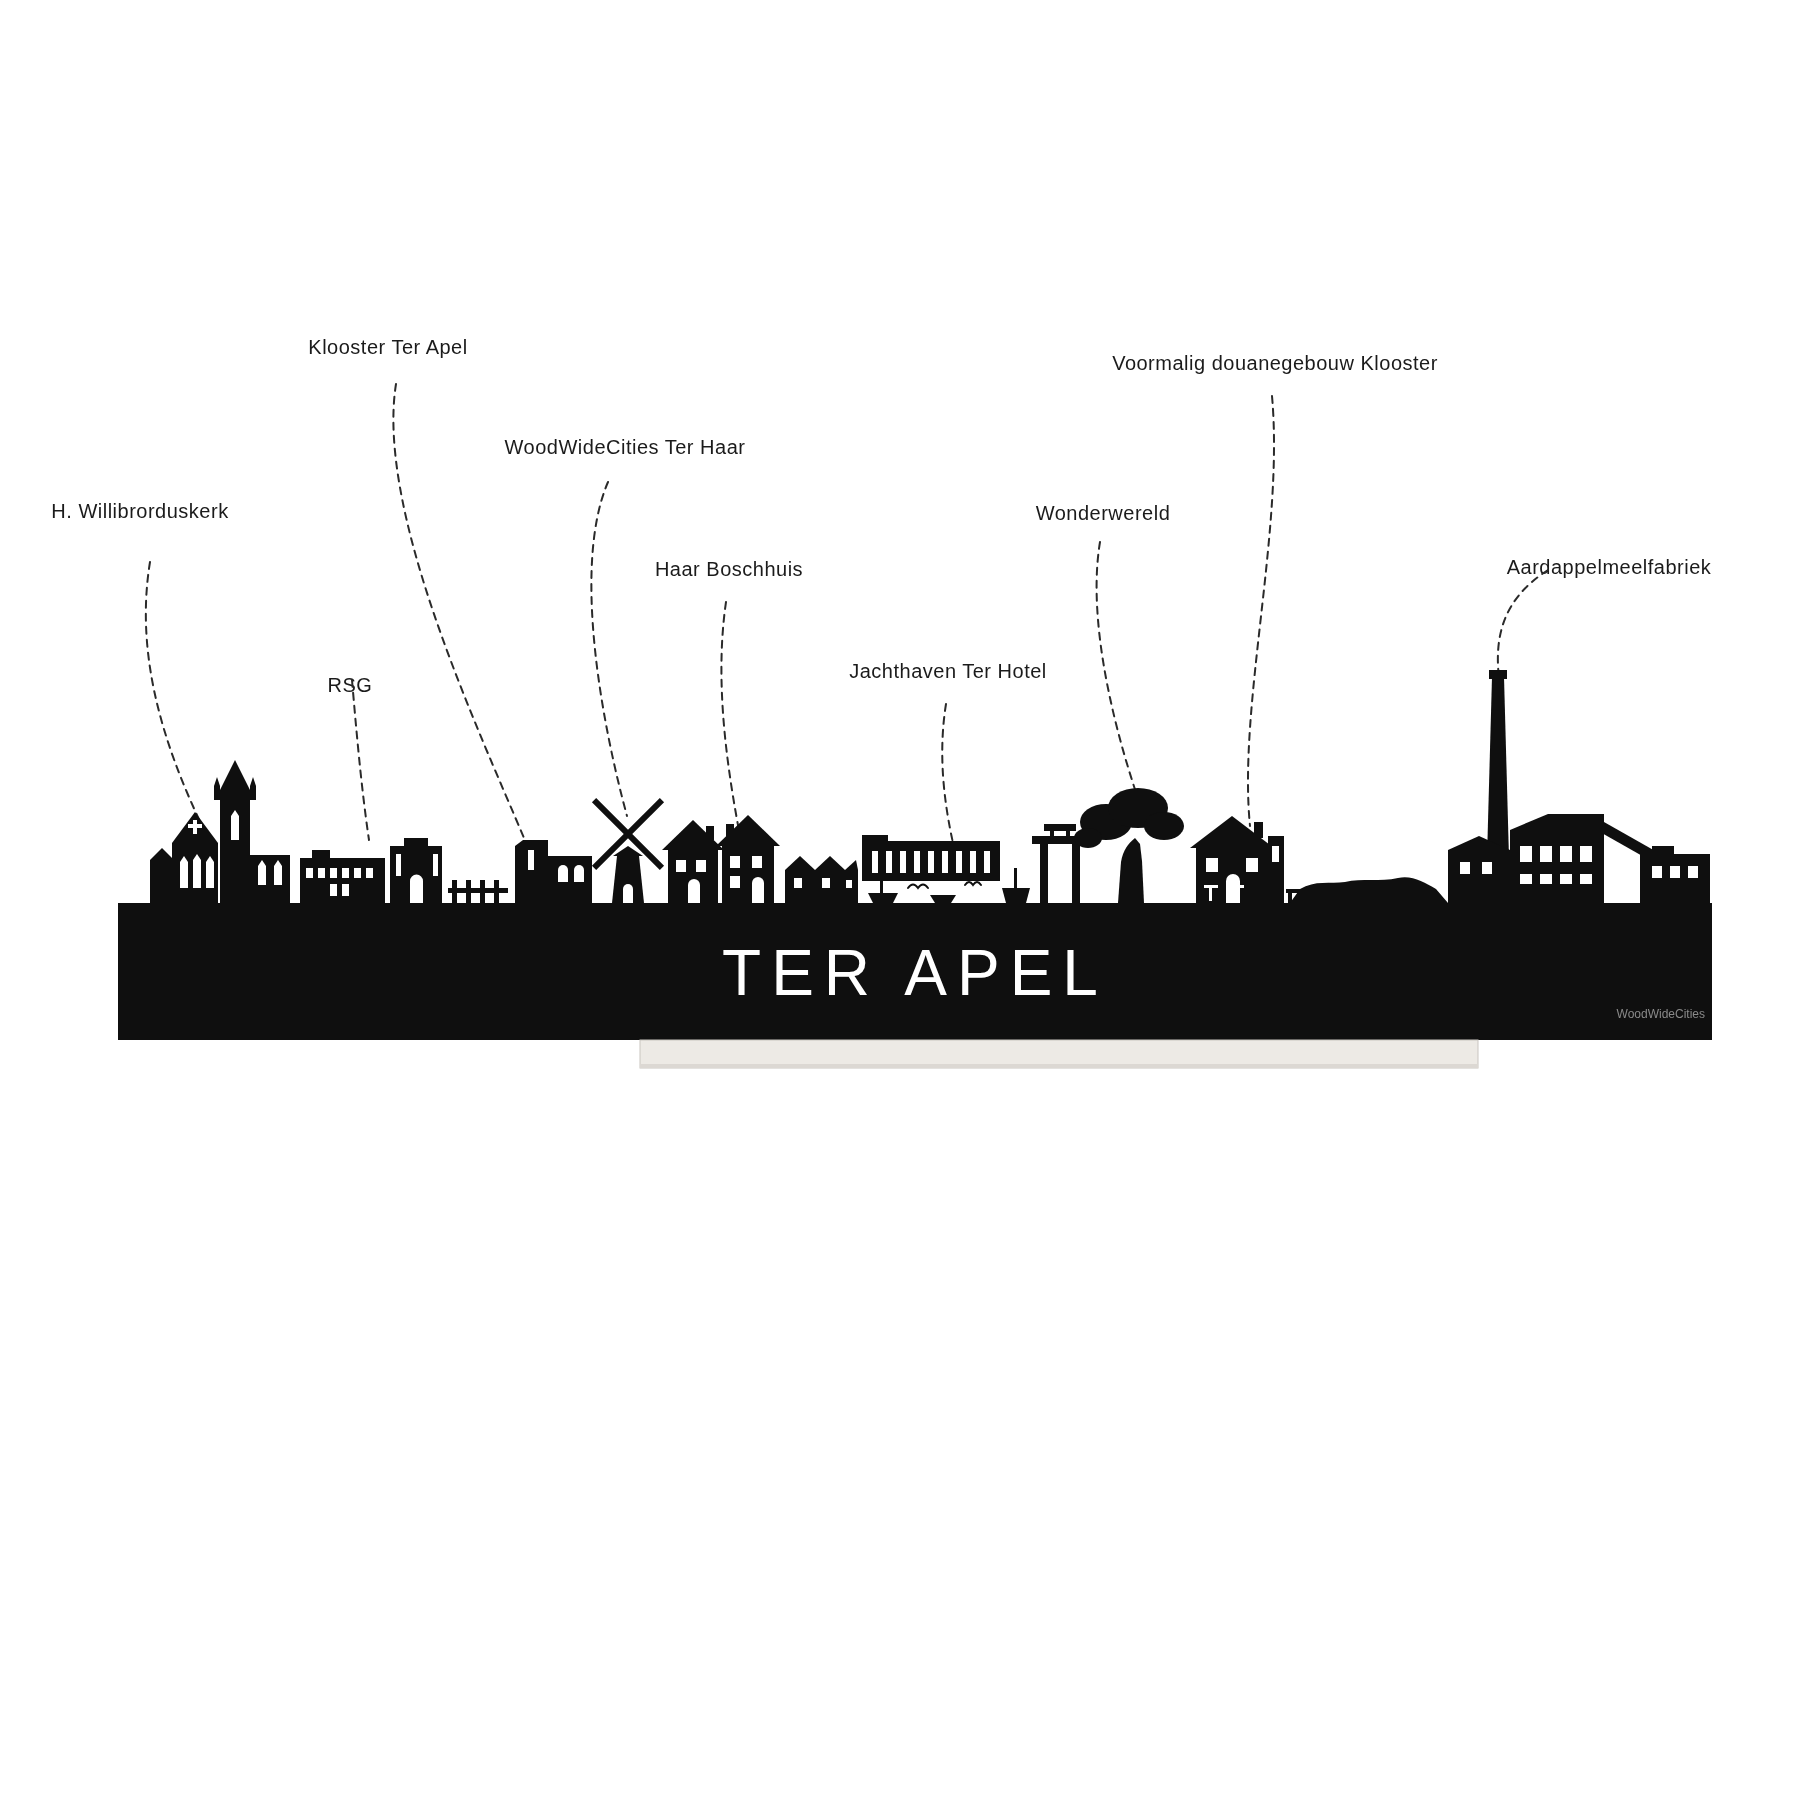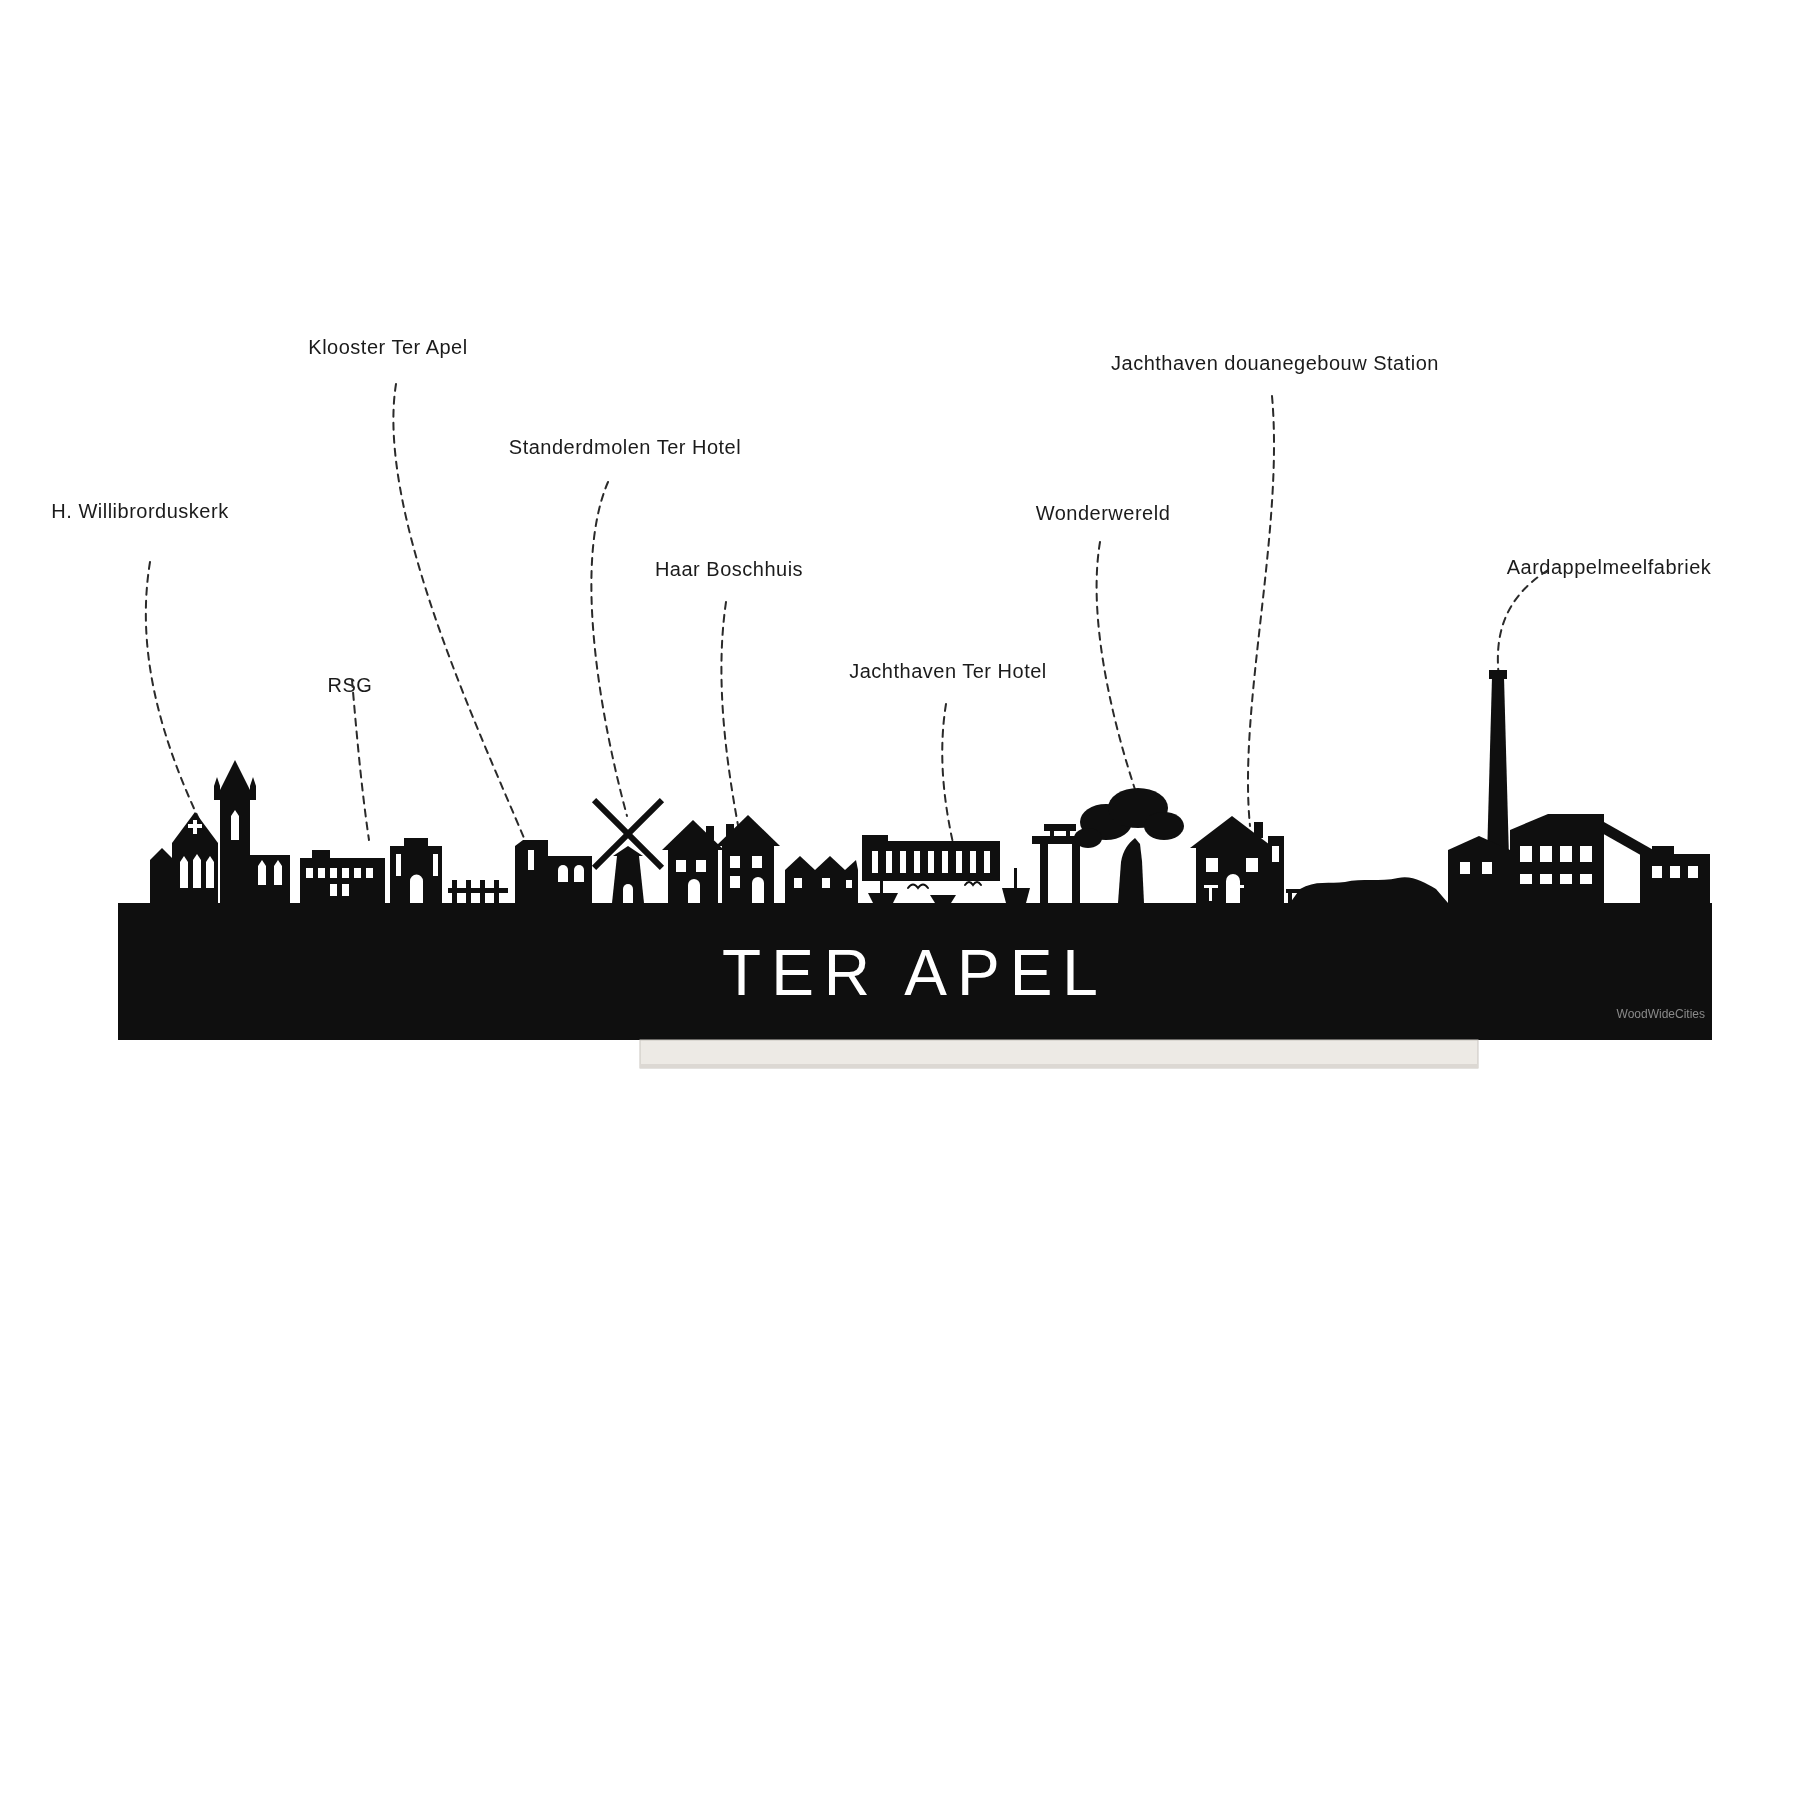--- a/index.html
+++ b/index.html
@@ -18,25 +18,25 @@
   .bird{fill:none;stroke:#0f0f0f;stroke-width:2;stroke-linecap:round;}
 </style>
 </head>
 <body>
 
 <div class="canvas">
 
   <div class="label" style="left:140px;top:500px">H. Willibrorduskerk</div>
   <div class="label" style="left:350px;top:674px">RSG</div>
   <div class="label" style="left:388px;top:336px">Klooster Ter Apel</div>
-  <div class="label" style="left:625px;top:436px">Standerdmolen Ter Hotel</div>
+  <div class="label" style="left:625px;top:436px">WoodWideCities Ter Haar</div>
   <div class="label" style="left:729px;top:558px">Haar Boschhuis</div>
   <div class="label" style="left:948px;top:660px">Jachthaven Ter Hotel</div>
   <div class="label" style="left:1103px;top:502px">Wonderwereld</div>
-  <div class="label" style="left:1275px;top:352px">Jachthaven douanegebouw Station</div>
+  <div class="label" style="left:1275px;top:352px">Voormalig douanegebouw Klooster</div>
   <div class="label" style="left:1609px;top:556px">Aardappelmeelfabriek</div>
 
   <svg width="1800" height="1800" viewBox="0 0 1800 1800">
 
     <g>
       <path class="leader" d="M150,562 C136,648 158,736 206,834"></path>
       <path class="leader" d="M352,680 C356,726 361,786 369,840"></path>
       <path class="leader" d="M396,384 C376,510 476,724 524,838"></path>
       <path class="leader" d="M608,482 C572,566 602,724 627,816"></path>
       <path class="leader" d="M726,602 C714,684 728,772 740,836"></path>

